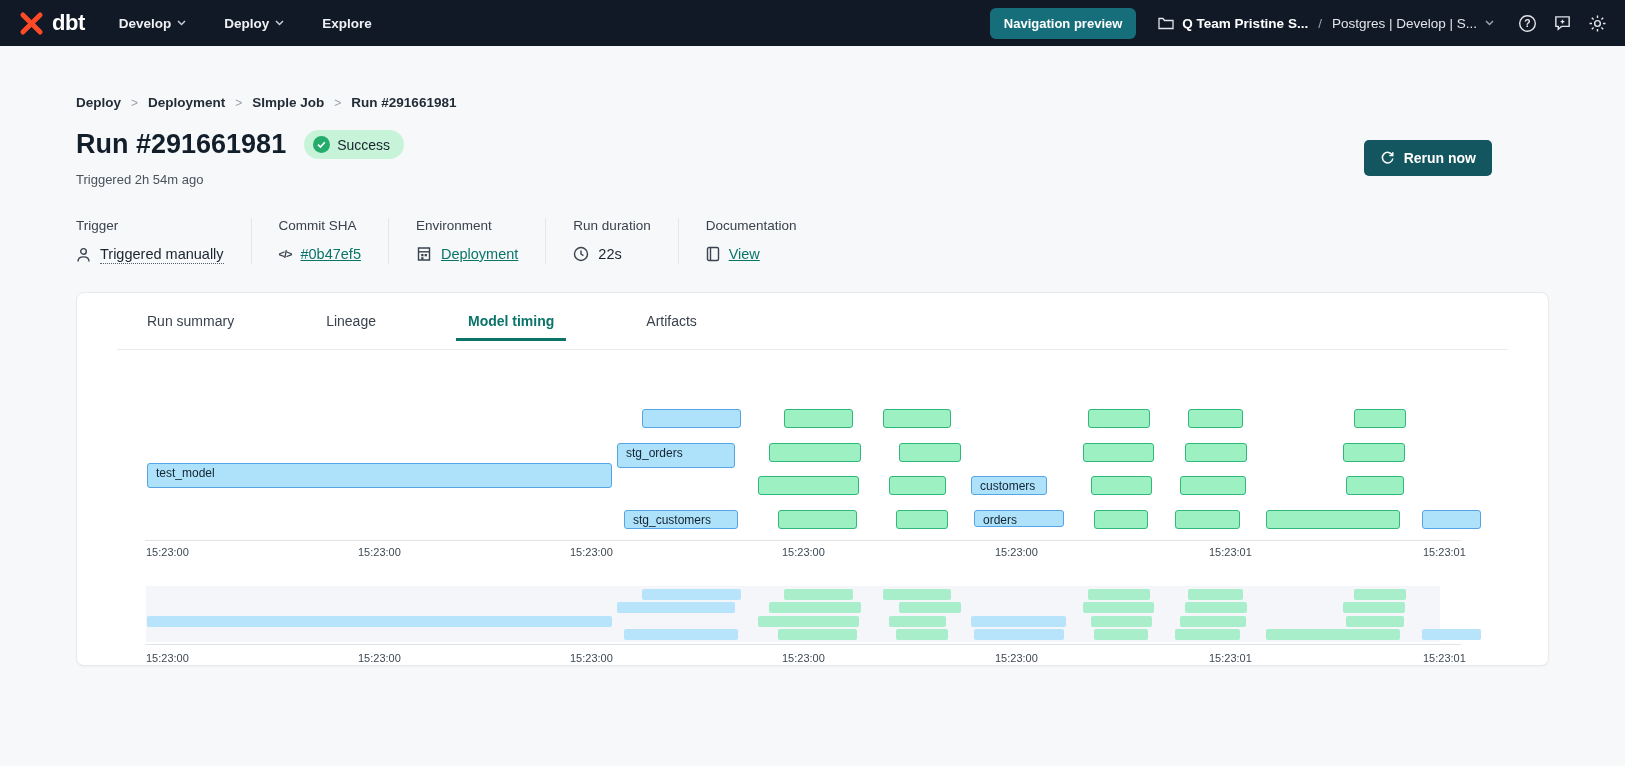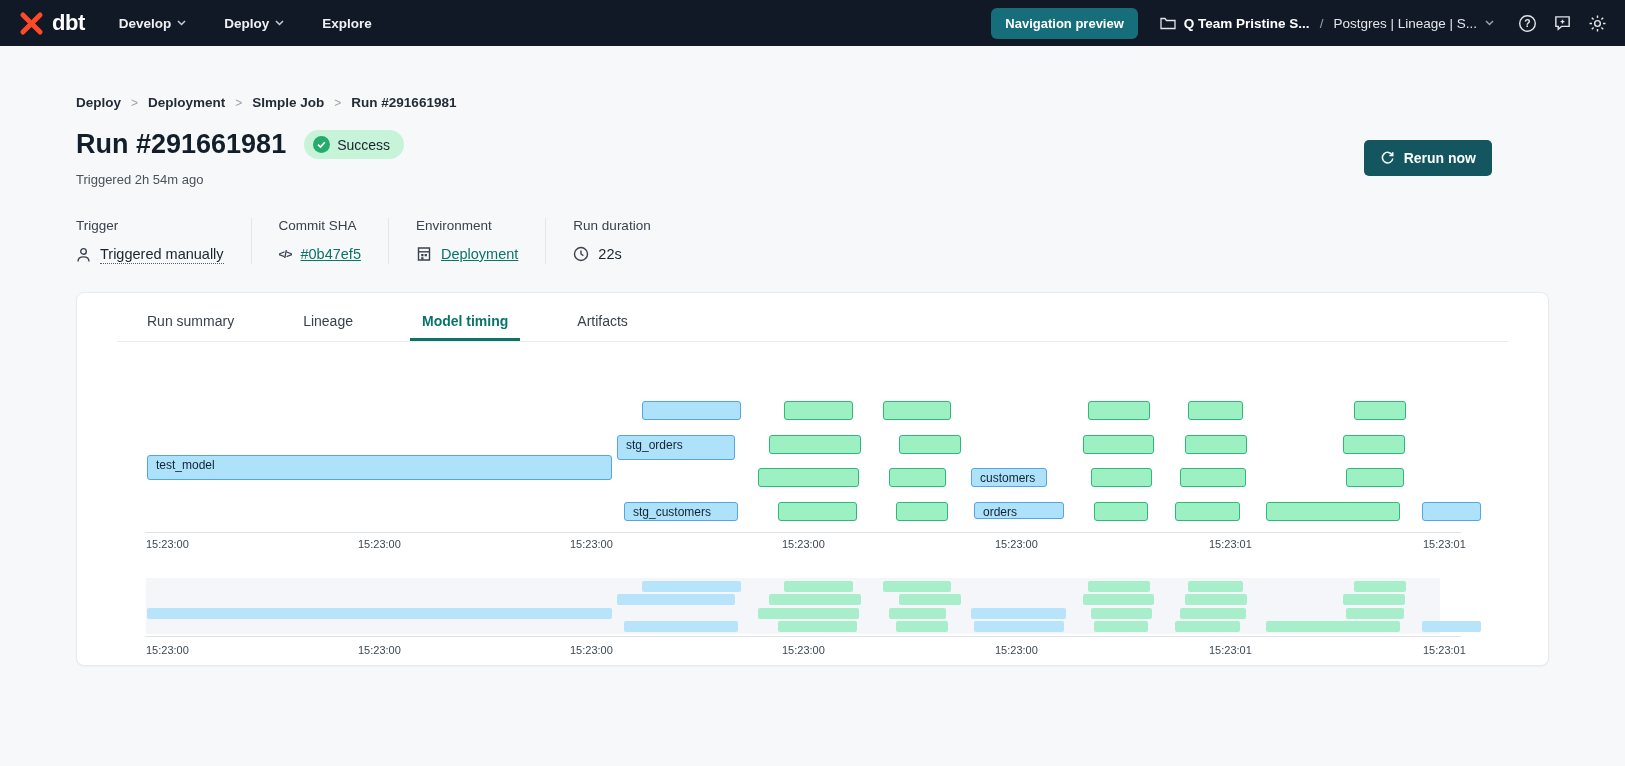--- a/index.html
+++ b/index.html
@@ -47,21 +47,21 @@
   .meta-label { font-size:13.5px; color:#39424d; margin-bottom:13px; }
   .meta-value { display:flex; align-items:center; gap:9px; font-size:14.5px; color:#1a242e; }
   .meta-value .val-dotted { border-bottom:1.5px dotted #555f69; padding-bottom:1px; cursor:default; }
   .meta-link { color:#0a7468; text-decoration:underline; cursor:pointer; }
   .meta-ic { display:flex; align-items:center; color:#39424d; }
   .code-glyph { font-size:11px; font-weight:700; color:#39424d; letter-spacing:-1px; }
 
   
   .card { position:absolute; top:292px; left:76px; width:1473px; height:374px; background:#fff;
           border:1px solid #e8eaee; border-radius:8px; box-shadow:0 1px 2px rgba(20,30,40,0.04); }
-  .tabs { margin:0 40px; padding:20px 0 0 18px; border-bottom:1px solid #e9ebee; display:flex; gap:45px; }
+  .tabs { margin:0 40px; padding:20px 0 8px 18px; border-bottom:1px solid #e9ebee; display:flex; gap:68px; }
   .tab { font-size:14px; color:#39424d; padding:0 12px 9px; border-bottom:3px solid transparent; cursor:pointer; }
   .tab.active { color:#0a7468; font-weight:700; border-bottom-color:#0a7468; }
 
   
   .main-chart { position:relative; margin-top:26px; height:165px; }
   .axis-line { position:absolute; left:68px; width:1316px; height:1px; background:#dfe2e6; bottom:0; }
   .bar { position:absolute; border-radius:3px; font-size:12px; line-height:18px; color:#132331; white-space:nowrap; }
   .bar span { padding-left:8px; }
   .bar.blue  { background:#aee2fb; border:1px solid #54a4e6; }
   .bar.green { background:#9df0c2; border:1px solid #2fb87a; }
@@ -115,21 +115,21 @@
     <div class="nav-spacer"></div>
     <button class="nav-preview-btn">Navigation preview</button>
     <div class="nav-account">
       <span>
         <svg width="16" height="14" viewBox="0 0 16 14">
             <path d="M1 2.5h4l1.5 2H15v8H1z" fill="none" stroke="#e2e5e9" stroke-width="1.3"></path>
           </svg>
       </span>
       <span class="acct-name">Q Team Pristine S...</span>
       <span class="acct-slash">/</span>
-      <span class="acct-project">Postgres | Lineage | S...</span>
+      <span class="acct-project">Postgres | Develop | S...</span>
       <span>
           <svg width="9" height="6" viewBox="0 0 9 6">
             <path d="M1 1l3.5 3.5L8 1" stroke="#9aa2ac" stroke-width="1.5" fill="none"></path>
           </svg>
         </span>
     </div>
     <div class="nav-icons">
       <span class="nav-icon">
         <svg width="19" height="19" viewBox="0 0 20 20">
             <circle cx="10" cy="10" r="8.2" fill="none" stroke="#e2e5e9" stroke-width="1.5"></circle>
@@ -223,20 +223,32 @@
     <div class="meta-col">
       <div class="meta-label">Run duration</div>
       <div class="meta-value">
         <span class="meta-ic">
           <svg width="16" height="16" viewBox="0 0 16 16">
               <circle cx="8" cy="8" r="6.5" fill="none" stroke="#39424d" stroke-width="1.4"></circle>
               <path d="M8 4.5V8l2.4 1.6" fill="none" stroke="#39424d" stroke-width="1.4"></path>
             </svg>
         </span>
         <span>22s</span>
+      </div>
+    </div>
+    <div class="meta-col">
+      <div class="meta-label">Documentation</div>
+      <div class="meta-value">
+        <span class="meta-ic">
+          <svg width="14" height="16" viewBox="0 0 14 16">
+              <rect x="1.5" y="1.5" width="11" height="13" rx="1.5" fill="none" stroke="#39424d" stroke-width="1.4"></rect>
+              <path d="M4.5 1.5v13" stroke="#39424d" stroke-width="1.4"></path>
+            </svg>
+        </span>
+        <span class="meta-link">View</span>
       </div>
     </div>
   </div>
 
   <div class="card">
     <div class="tabs">
       <div class="tab">Run summary</div>
       <div class="tab">Lineage</div>
       <div class="tab active">Model timing</div>
       <div class="tab">Artifacts</div>

